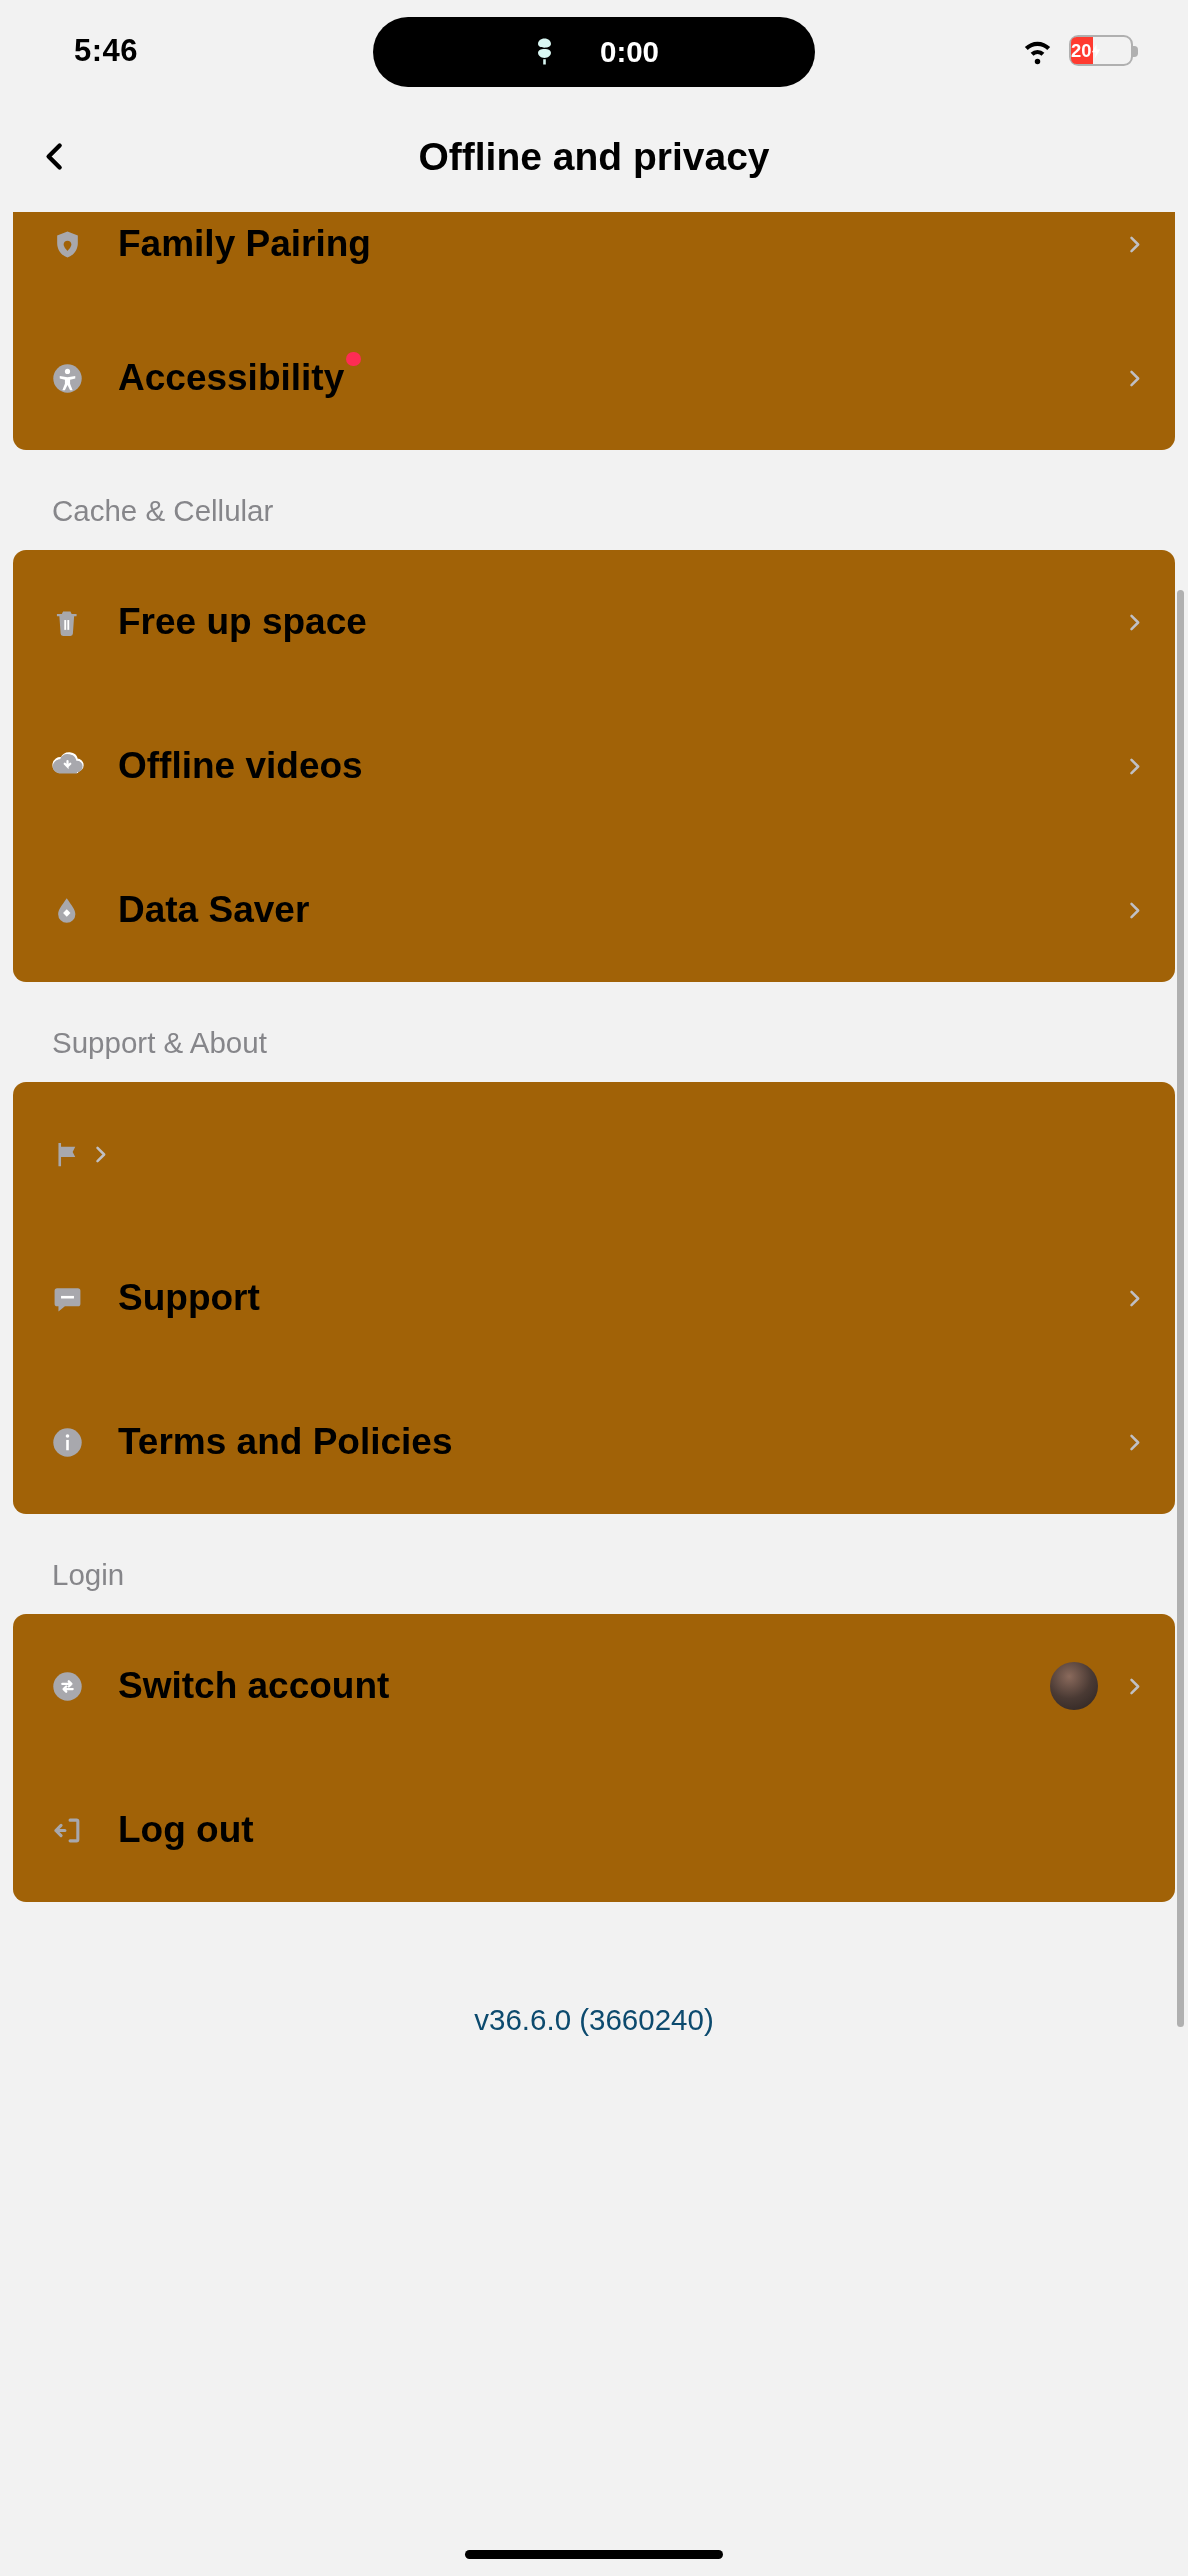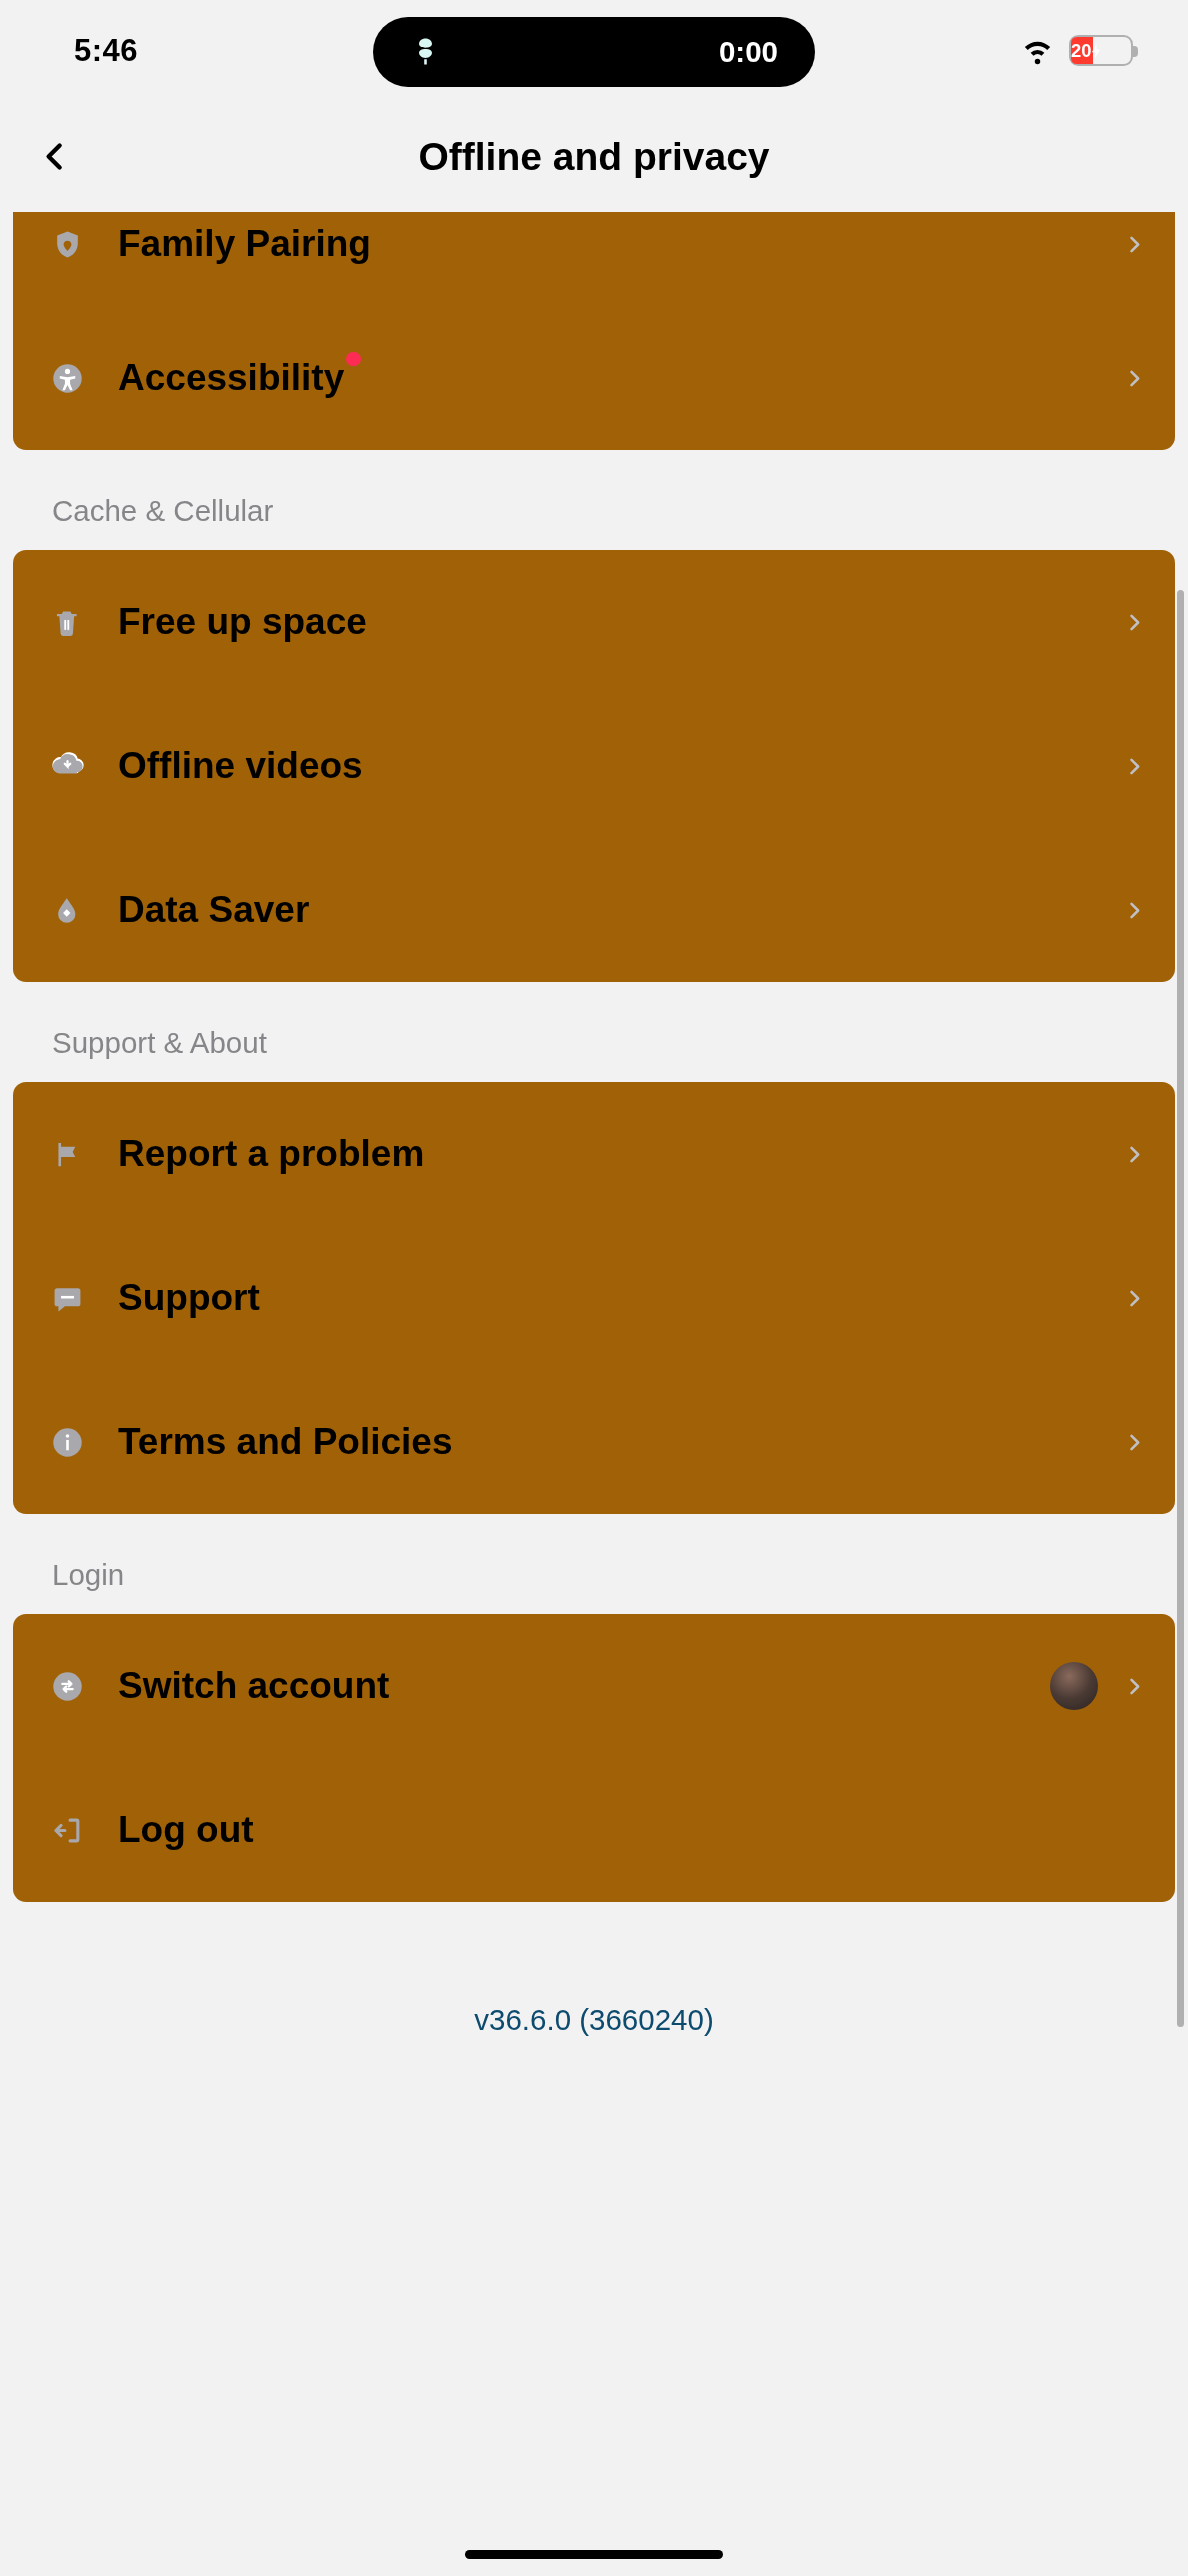--- a/index.html
+++ b/index.html
@@ -30,21 +30,21 @@
     position: absolute;
     left: 50%;
     transform: translateX(-50%);
     top: 16.6px;
     width: 442px;
     height: 70px;
     background: #000;
     border-radius: 37px;
     display: flex;
     align-items: center;
-    justify-content: space-between;
+    justify-content: center;
     padding: 0 37px;
     color: #fff;
     gap: 40px;
   }
   .island-left-icon {
     display: flex;
     align-items: center;
     color: #d9f7f3;
   }
   .island-timer {
@@ -340,21 +340,20 @@
   </div>
 
   <div class="section-header">Support &amp; About</div>
   <div class="card">
     <div class="row">
       <span class="row-icon">
         <svg width="31" height="31" viewBox="0 0 24 24" fill="#a8a8ad">
             <path d="M5 3v18h2v-7h11l-2-4 2-4H7V3z"></path>
           </svg>
       </span>
-      <span class="row-label">Report a problem</span>
       <span class="chevron">
         <svg width="20" height="31" viewBox="0 0 24 24" fill="none" stroke="#c0c0c5" stroke-width="3" stroke-linecap="round" stroke-linejoin="round">
             <polyline points="9 4 17 12 9 20"></polyline>
           </svg>
       </span>
     </div>
     <div class="row">
       <span class="row-icon">
         <svg width="31" height="31" viewBox="0 0 24 24" fill="#a8a8ad">
             <path d="M4 4h16a2 2 0 012 2v10a2 2 0 01-2 2H10l-5 4v-4H4a2 2 0 01-2-2V6a2 2 0 012-2z"></path>

